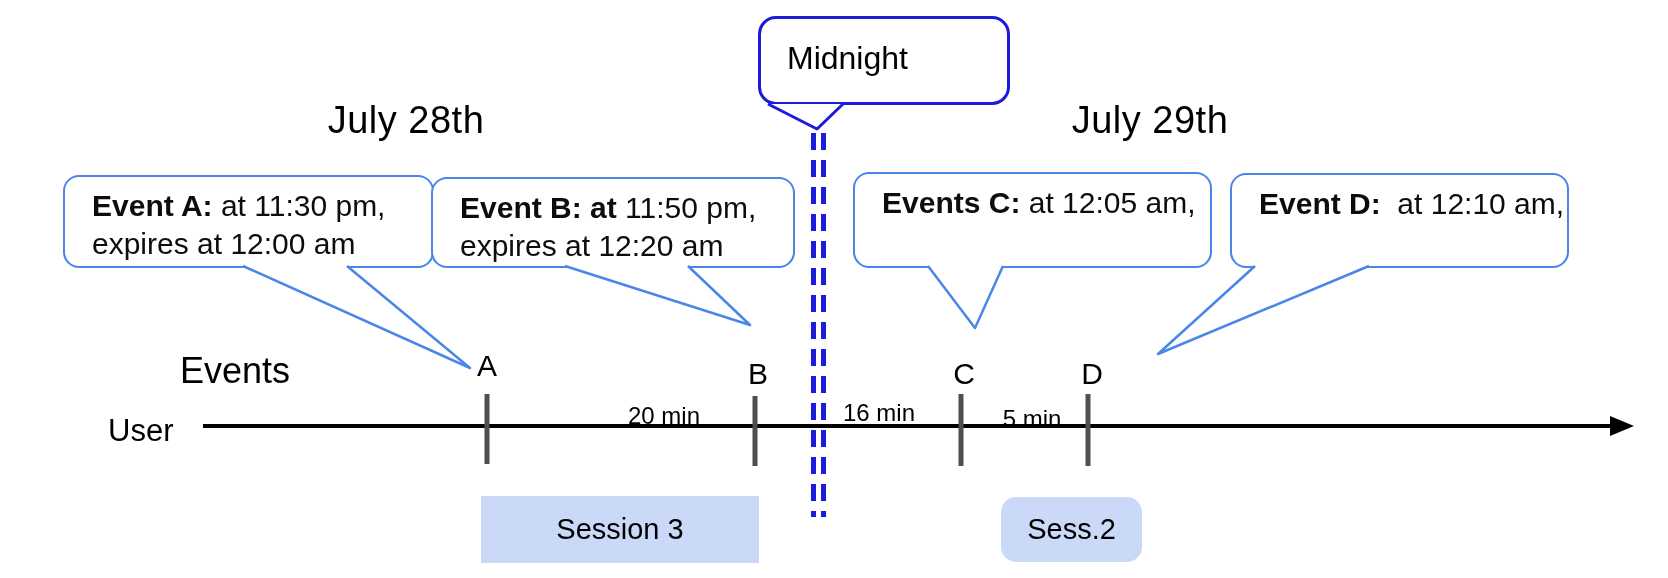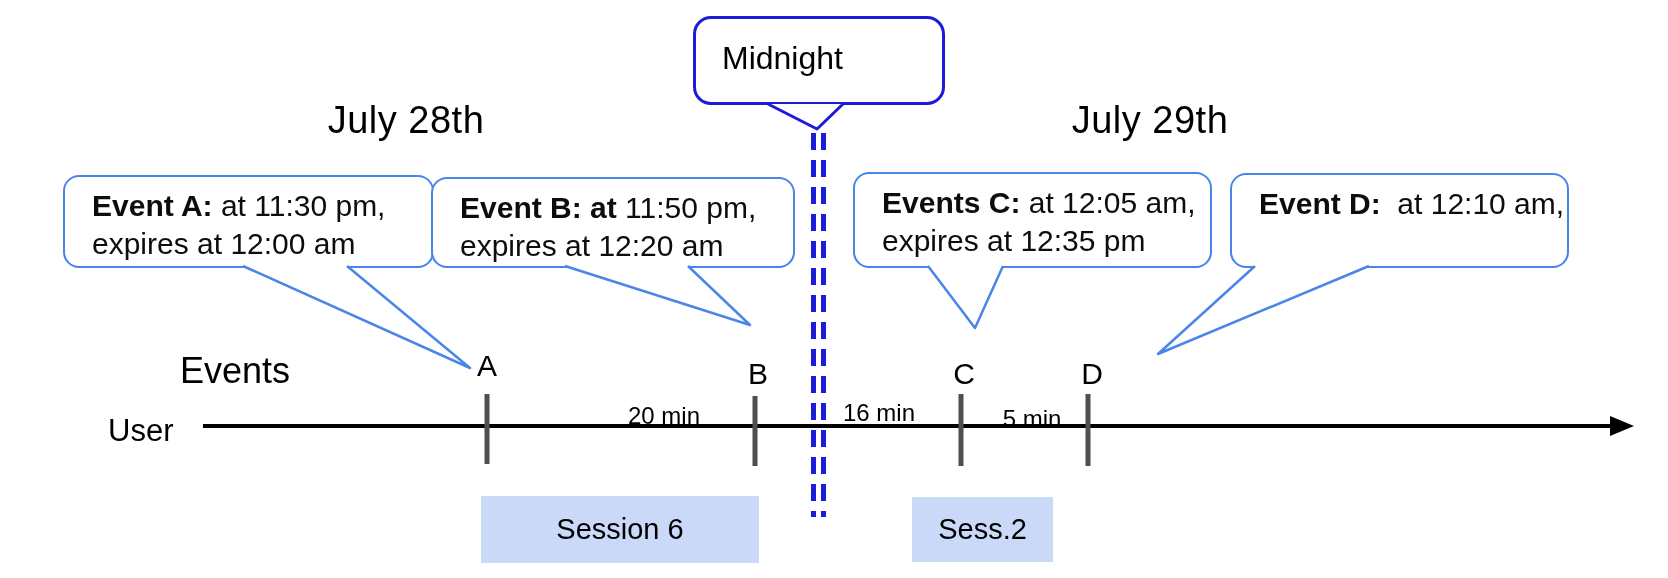--- a/index.html
+++ b/index.html
@@ -14,42 +14,42 @@
   
   .callout{position:absolute;background:#fff;box-sizing:border-box;z-index:2;}
   .ev{border:2.5px solid #4a86e8;border-radius:16px;font-size:30px;line-height:38px;color:#0d0d0d;padding:10px 0 0 27px;}
   .evA{left:26px;top:175px;width:371px;height:93px;margin-left:37px;}
   .evB{left:431px;top:177px;width:364px;height:91px;}
   .evC{left:853px;top:172px;width:359px;height:96px;}
   .evD{left:1230px;top:173px;width:339px;height:95px;}
   .l1 span{white-space:pre;}
   .b{font-weight:bold;}
   .midnight{
-    left:693px;top:16px;width:252px;height:89px;border:3px solid #1b1bd9;border-radius:18px;
+    left:758px;top:16px;width:252px;height:89px;border:3px solid #1b1bd9;border-radius:18px;
     font-size:32px;padding:21px 0 0 26px;
   }
   
   .overlay{position:absolute;left:0;top:0;z-index:4;pointer-events:none;}
   
   .lbl{position:absolute;z-index:3;}
   .events-lbl{left:180px;top:350px;font-size:36px;}
   .user-lbl{left:108px;top:413px;font-size:31px;}
   .marker{position:absolute;z-index:3;font-size:30px;transform:translateX(-50%);}
   .mA{left:487px;top:349px;}
   .mB{left:758px;top:357px;}
   .mC{left:964px;top:357px;}
   .mD{left:1092px;top:357px;}
   .gap{position:absolute;z-index:3;font-size:24px;transform:translateX(-50%);margin-top:40px;}
   .g1{left:664px;top:362px;}
   .g2{left:879px;top:359px;}
   .g3{left:1032px;top:365px;}
   
   .session{position:absolute;background:#c9d9f7;display:flex;align-items:center;justify-content:center;font-size:29px;z-index:1;}
   .s1{left:481px;top:496px;width:278px;height:67px;}
-  .s2{left:912px;top:497px;width:141px;height:65px;}
+  .s2{left:1001px;top:497px;width:141px;height:65px;border-radius:15px;}
 </style>
 </head>
 <body>
 
 <div class="canvas">
 
   <div class="date jul28">July 28th</div>
   <div class="date jul29">July 29th</div>
 
   <div class="callout midnight">
@@ -61,41 +61,40 @@
     <div class="l2">expires at 12:00 am</div>
   </div>
 
   <div class="callout ev evB">
     <div class="l1"><span class="b">Event B: at</span><span> 11:50 pm,</span></div>
     <div class="l2">expires at 12:20 am</div>
   </div>
 
   <div class="callout ev evC">
     <div class="l1"><span class="b">Events C:</span><span> at 12:05 am,</span></div>
-    <div class="l2">expires at 12:35 pm</div>
   </div>
 
   <div class="callout ev evD">
     <div class="l1"><span class="b">Event D:</span><span>  at 12:10 am,</span></div>
   </div>
 
   <div class="lbl events-lbl">Events</div>
   <div class="lbl user-lbl">User</div>
 
   <div class="marker mA">A</div>
   <div class="marker mB">B</div>
   <div class="marker mC">C</div>
   <div class="marker mD">D</div>
 
   <div class="gap g1">20 min</div>
   <div class="gap g2">16 min</div>
   <div class="gap g3">5 min</div>
 
   <div class="session s1">
-    <span>Session 6</span>
+    <span>Session 3</span>
   </div>
   <div class="session s2">
     <span>Sess.2</span>
   </div>
 
   <svg class="overlay" width="1668" height="578" viewBox="0 0 1668 578">
 
     <line x1="203" y1="426" x2="1612" y2="426" stroke="#000" stroke-width="4"></line>
     <polygon points="1610,416 1634,426 1610,436" fill="#000"></polygon>
 

